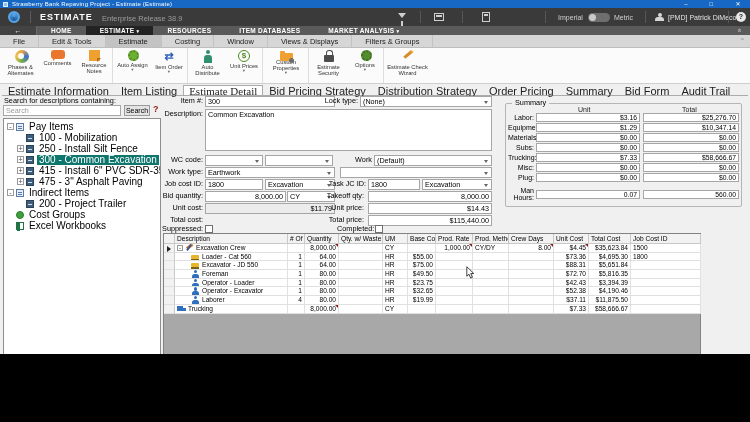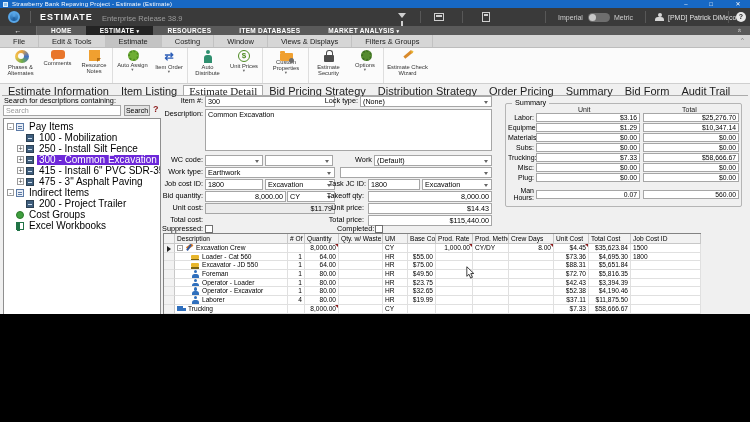--- a/index.html
+++ b/index.html
@@ -1,17 +1,17 @@
 <!DOCTYPE html>
 <html><head>
 <meta charset="utf-8">
 <style>
   html,body{margin:0;padding:0;background:#000;}
   *{box-sizing:border-box;}
-  #screen{position:relative;width:750px;height:314px;overflow:hidden;
+  #screen{position:relative;width:750px;height:354px;overflow:hidden;
     font-family:"Liberation Sans",sans-serif;background:#f0f0f0;cursor:default;}
   .abs{position:absolute;}
 
   
   #titlebar{left:0;top:0;width:750px;height:8px;background:#1768c4;color:#fff;
     display:flex;align-items:center;font-size:6px;}
   #title-app-icon{width:5px;height:5px;background:#8fc3f0;border:1px solid #dcecfa;margin:0 4px 0 3px;}
   #win-title{letter-spacing:.2px;}
   .winbtn{position:absolute;top:0;height:8px;width:16px;text-align:center;line-height:8px;
     font-size:6px;color:#fff;}
@@ -130,21 +130,21 @@
   .expander:empty{visibility:hidden;}
   .t-icon{width:8px;height:8px;flex:none;margin-right:3px;position:relative;}
   .t-icon[data-icon="root-icon"]{background:#e9eef6;border:1px solid #5b7aa6;}
   .t-icon[data-icon="root-icon"]::after{content:"";position:absolute;left:1px;top:2px;width:4px;height:1px;background:#5b7aa6;box-shadow:0 2px 0 #5b7aa6;}
   .t-icon[data-icon="item-icon"]{background:#3f5e7e;border:1px solid #2b4154;}
   .t-icon[data-icon="item-icon"]::after{content:"";position:absolute;left:1px;top:3px;width:4px;height:1px;background:#cfe0ef;}
   .t-icon[data-icon="cost-groups-icon"]{background:#3f9e3f;border-radius:50%;border:1px solid #2a7a2a;}
   .t-icon[data-icon="excel-icon"]{background:#fff;border:1px solid #217346;}
   .t-icon[data-icon="excel-icon"]::after{content:"";position:absolute;left:0;top:0;width:3px;height:8px;background:#217346;}
   .t-label{font-size:10px;color:#000;padding:0 2px;line-height:10px;}
-  .tree-row[data-selected="true"] .t-label{background:#6d28d9;color:#fff;}
+  .tree-row[data-selected="true"] .t-label{background:#0f766e;color:#fff;}
 
   
   .f-lbl{position:absolute;width:62px;}
 
   
   #summary-box{left:505px;top:103px;width:237px;height:104px;border:1px solid #b5b5b5;border-radius:2px;}
   #summary-title{left:512px;top:98px;font-size:7.3px;background:#f0f0f0;padding:0 3px;}
   #sum-unit-h,#sum-total-h{font-size:7px;color:#222;}
   .sum-row{position:absolute;left:508px;width:231px;height:10px;display:flex;align-items:center;}
   .sum-lbl{width:24px;flex:none;font-size:7px;text-align:right;margin-right:2px;}

